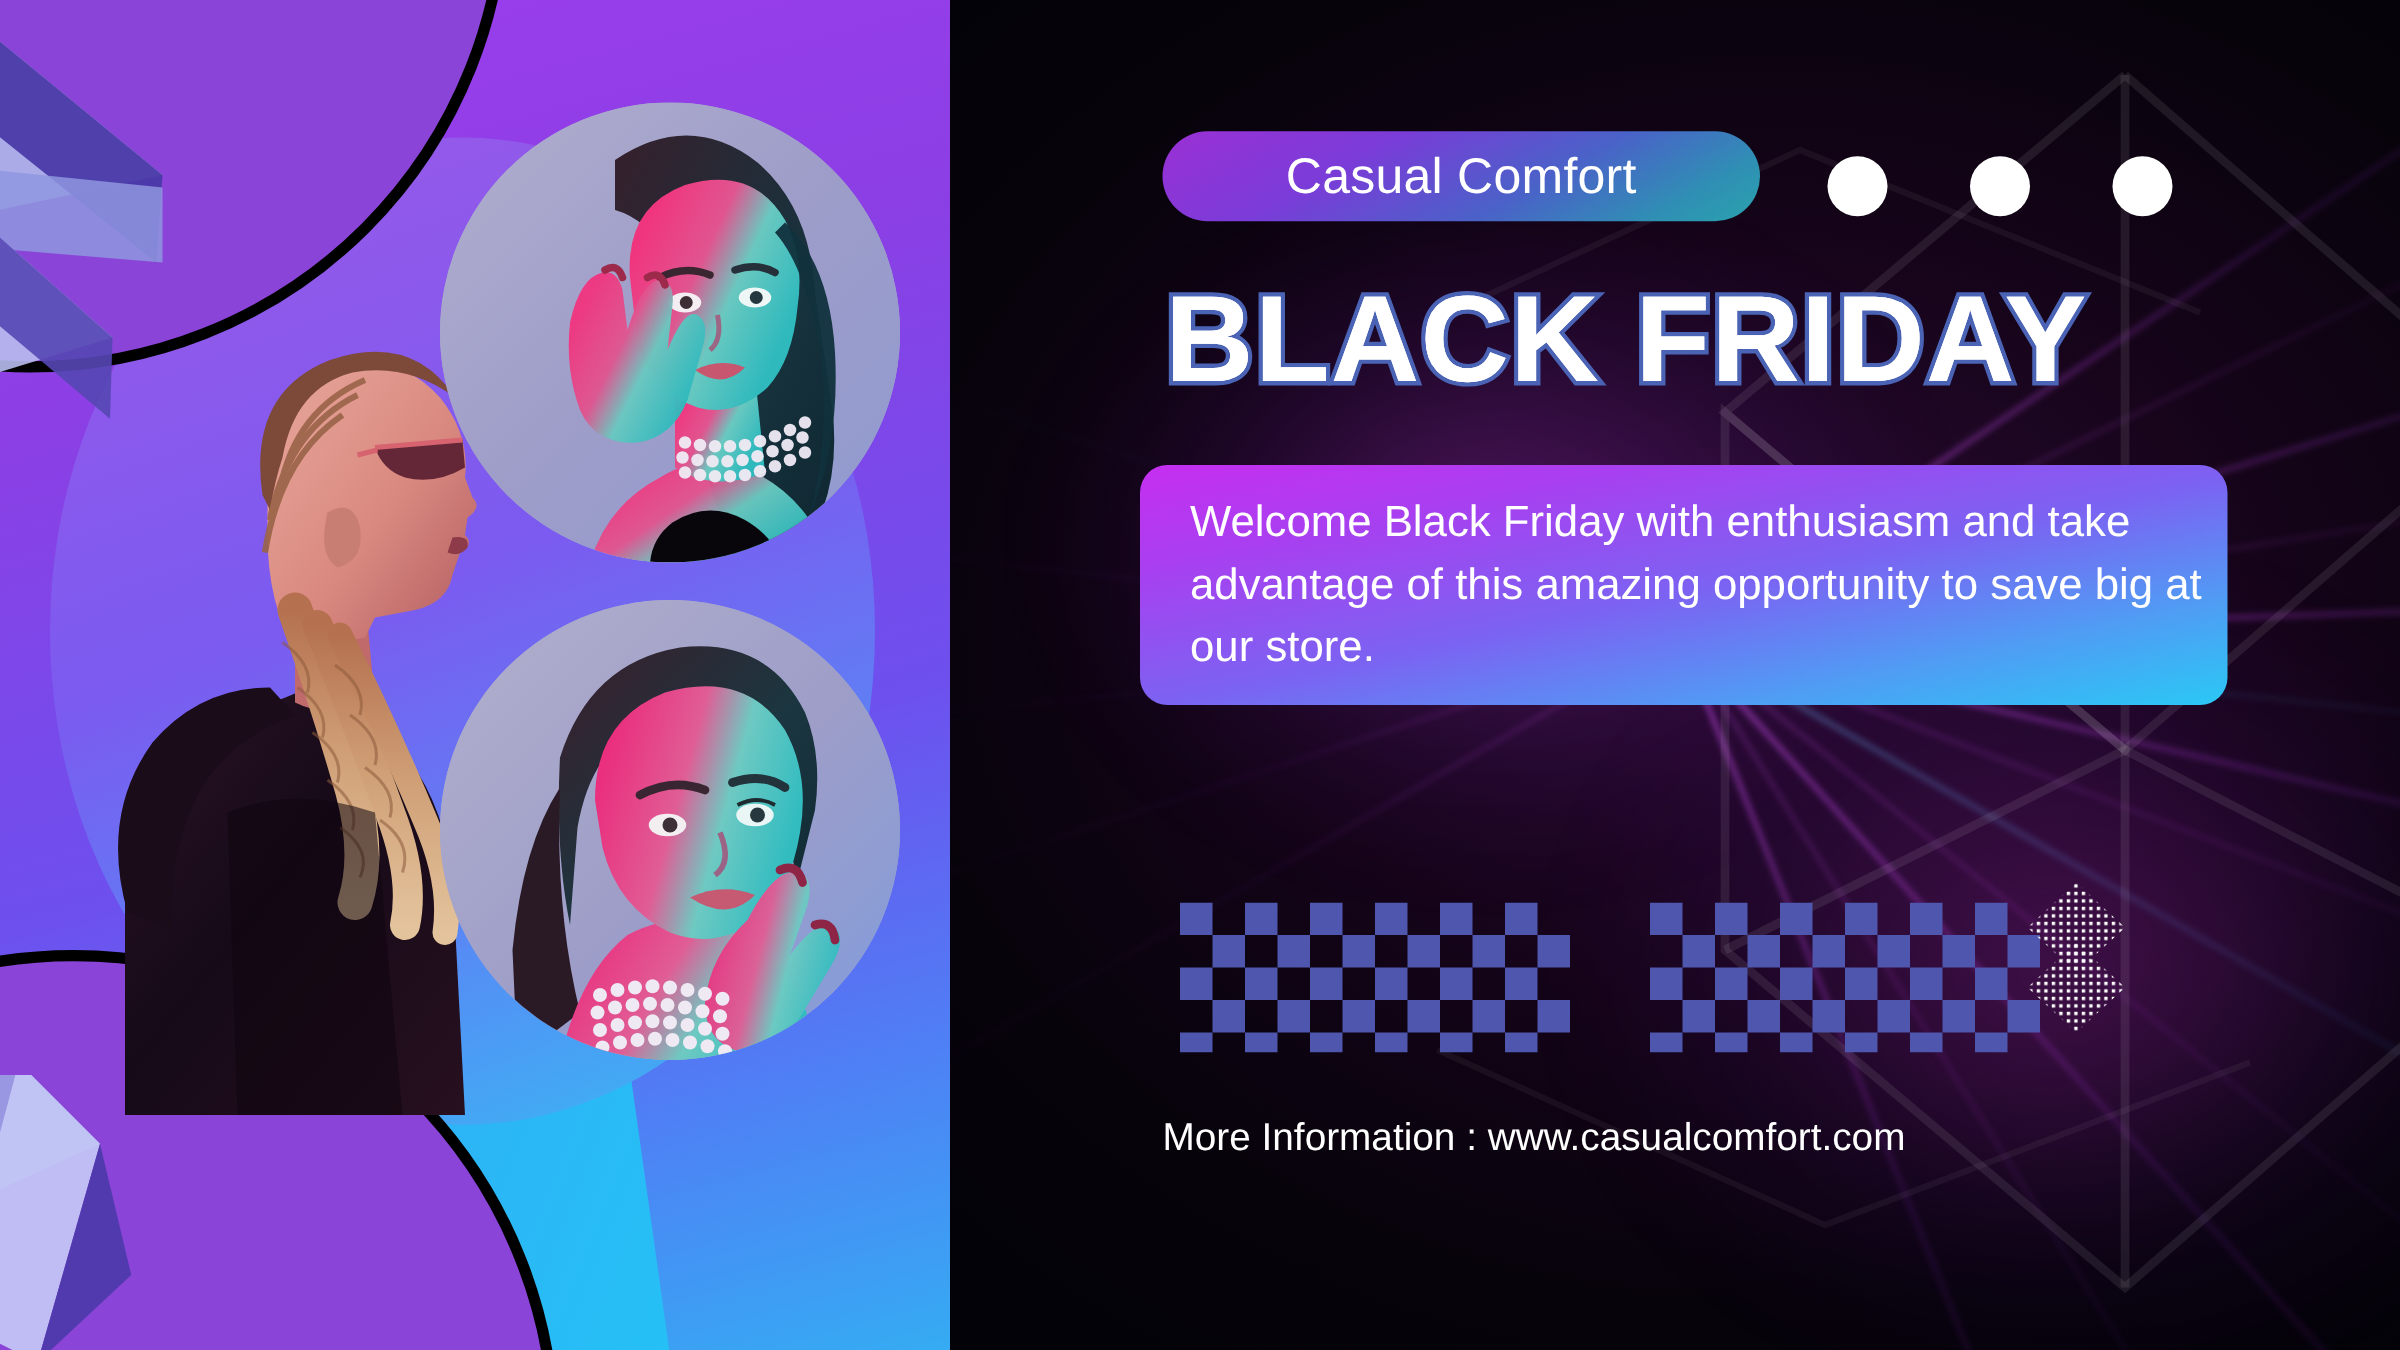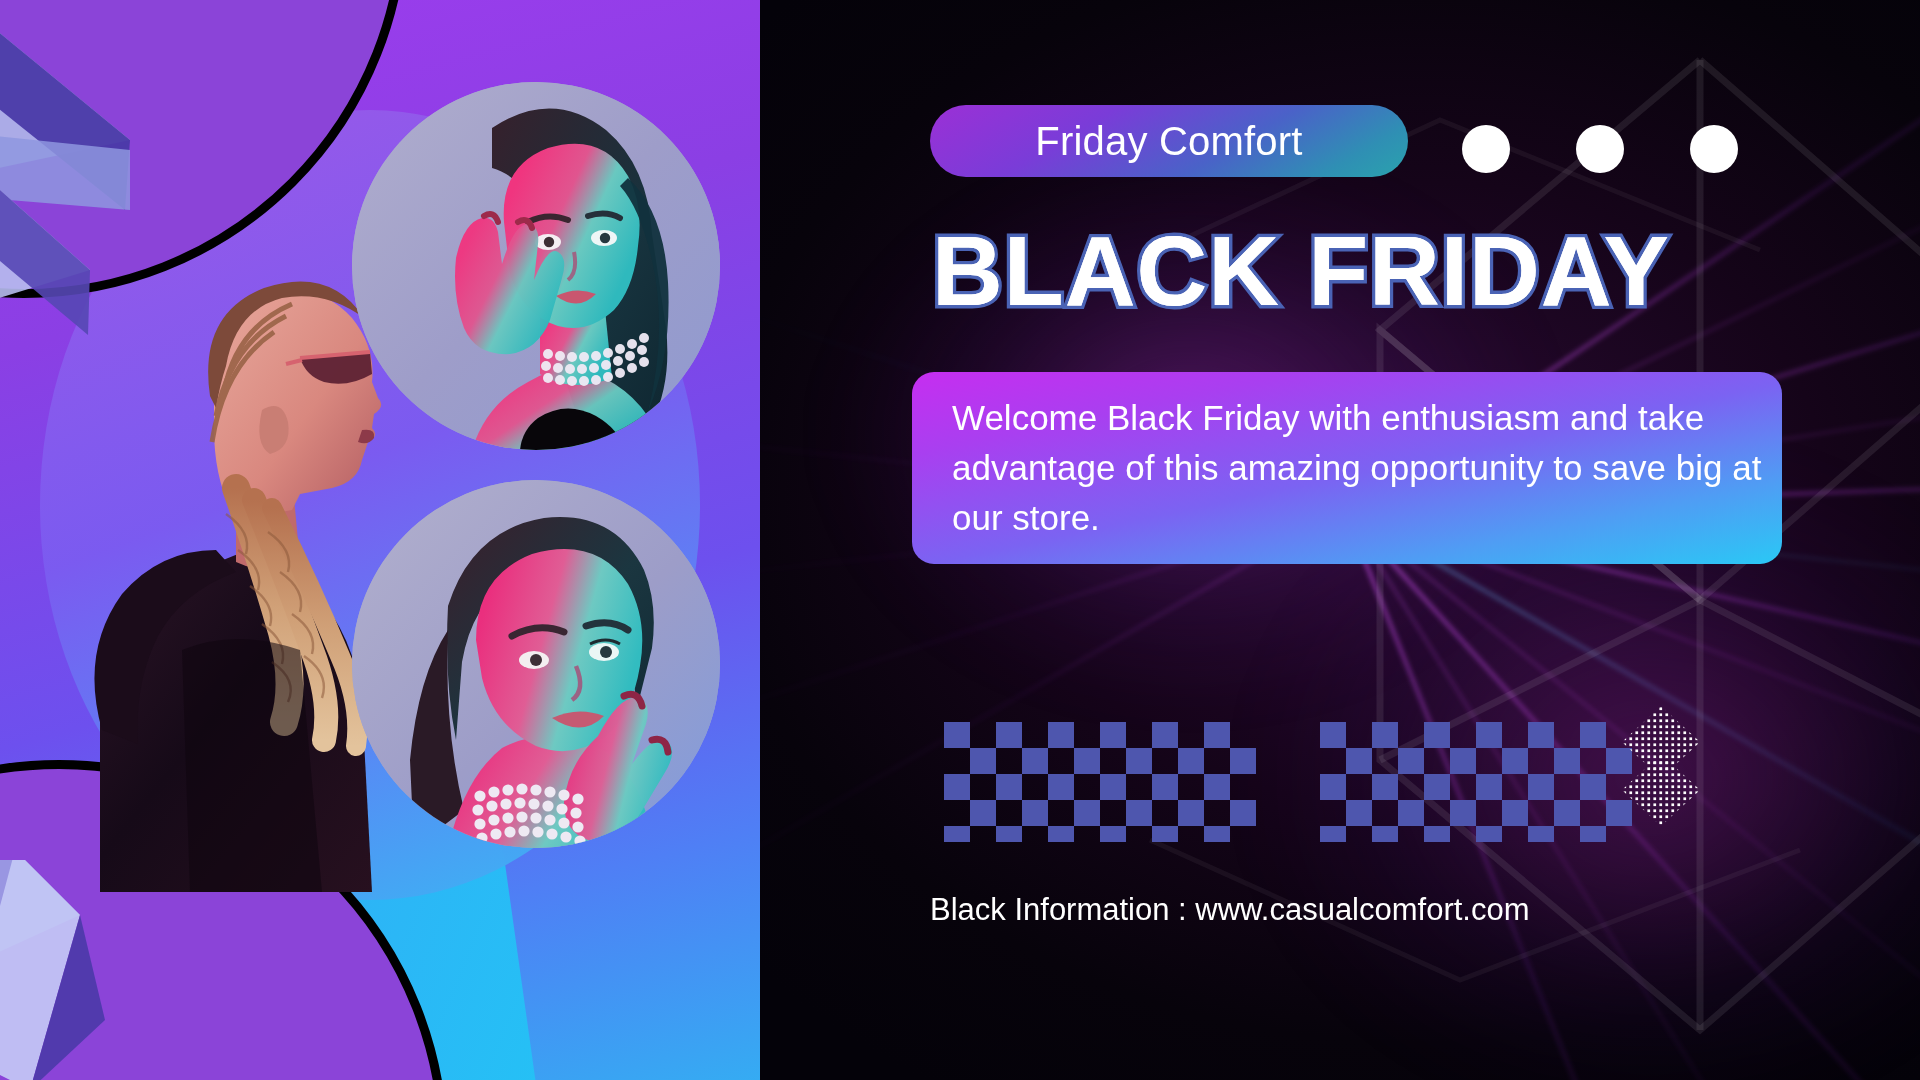--- a/index.html
+++ b/index.html
@@ -377,21 +377,21 @@
           <circle cx="214" cy="357" r="5.6"></circle>
             <circle cx="228" cy="361" r="5.6"></circle>
         </g>
       </svg>
     </div>
   </div>
 
   <div class="right-col">
 
     <div class="pill">
-      <span>Friday Comfort</span>
+      <span>Casual Comfort</span>
     </div>
 
     <div class="dots">
       <div class="dot"></div>
       <div class="dot"></div>
       <div class="dot"></div>
     </div>
 
     <div class="headline">BLACK FRIDAY</div>
     <div class="headline-fill">BLACK FRIDAY</div>
@@ -478,15 +478,15 @@
         </pattern>
       </defs>
       <g>
         <polygon points="45,6 84,42 45,78 6,42" fill="url(#dotpat)"></polygon>
       </g>
       <g>
         <polygon points="45,54 84,90 45,126 6,90" fill="url(#dotpat)"></polygon>
       </g>
     </svg>
 
-    <div class="more">Black Information : www.casualcomfort.com</div>
+    <div class="more">More Information : www.casualcomfort.com</div>
   </div>
 </div>
 
 </body></html>

